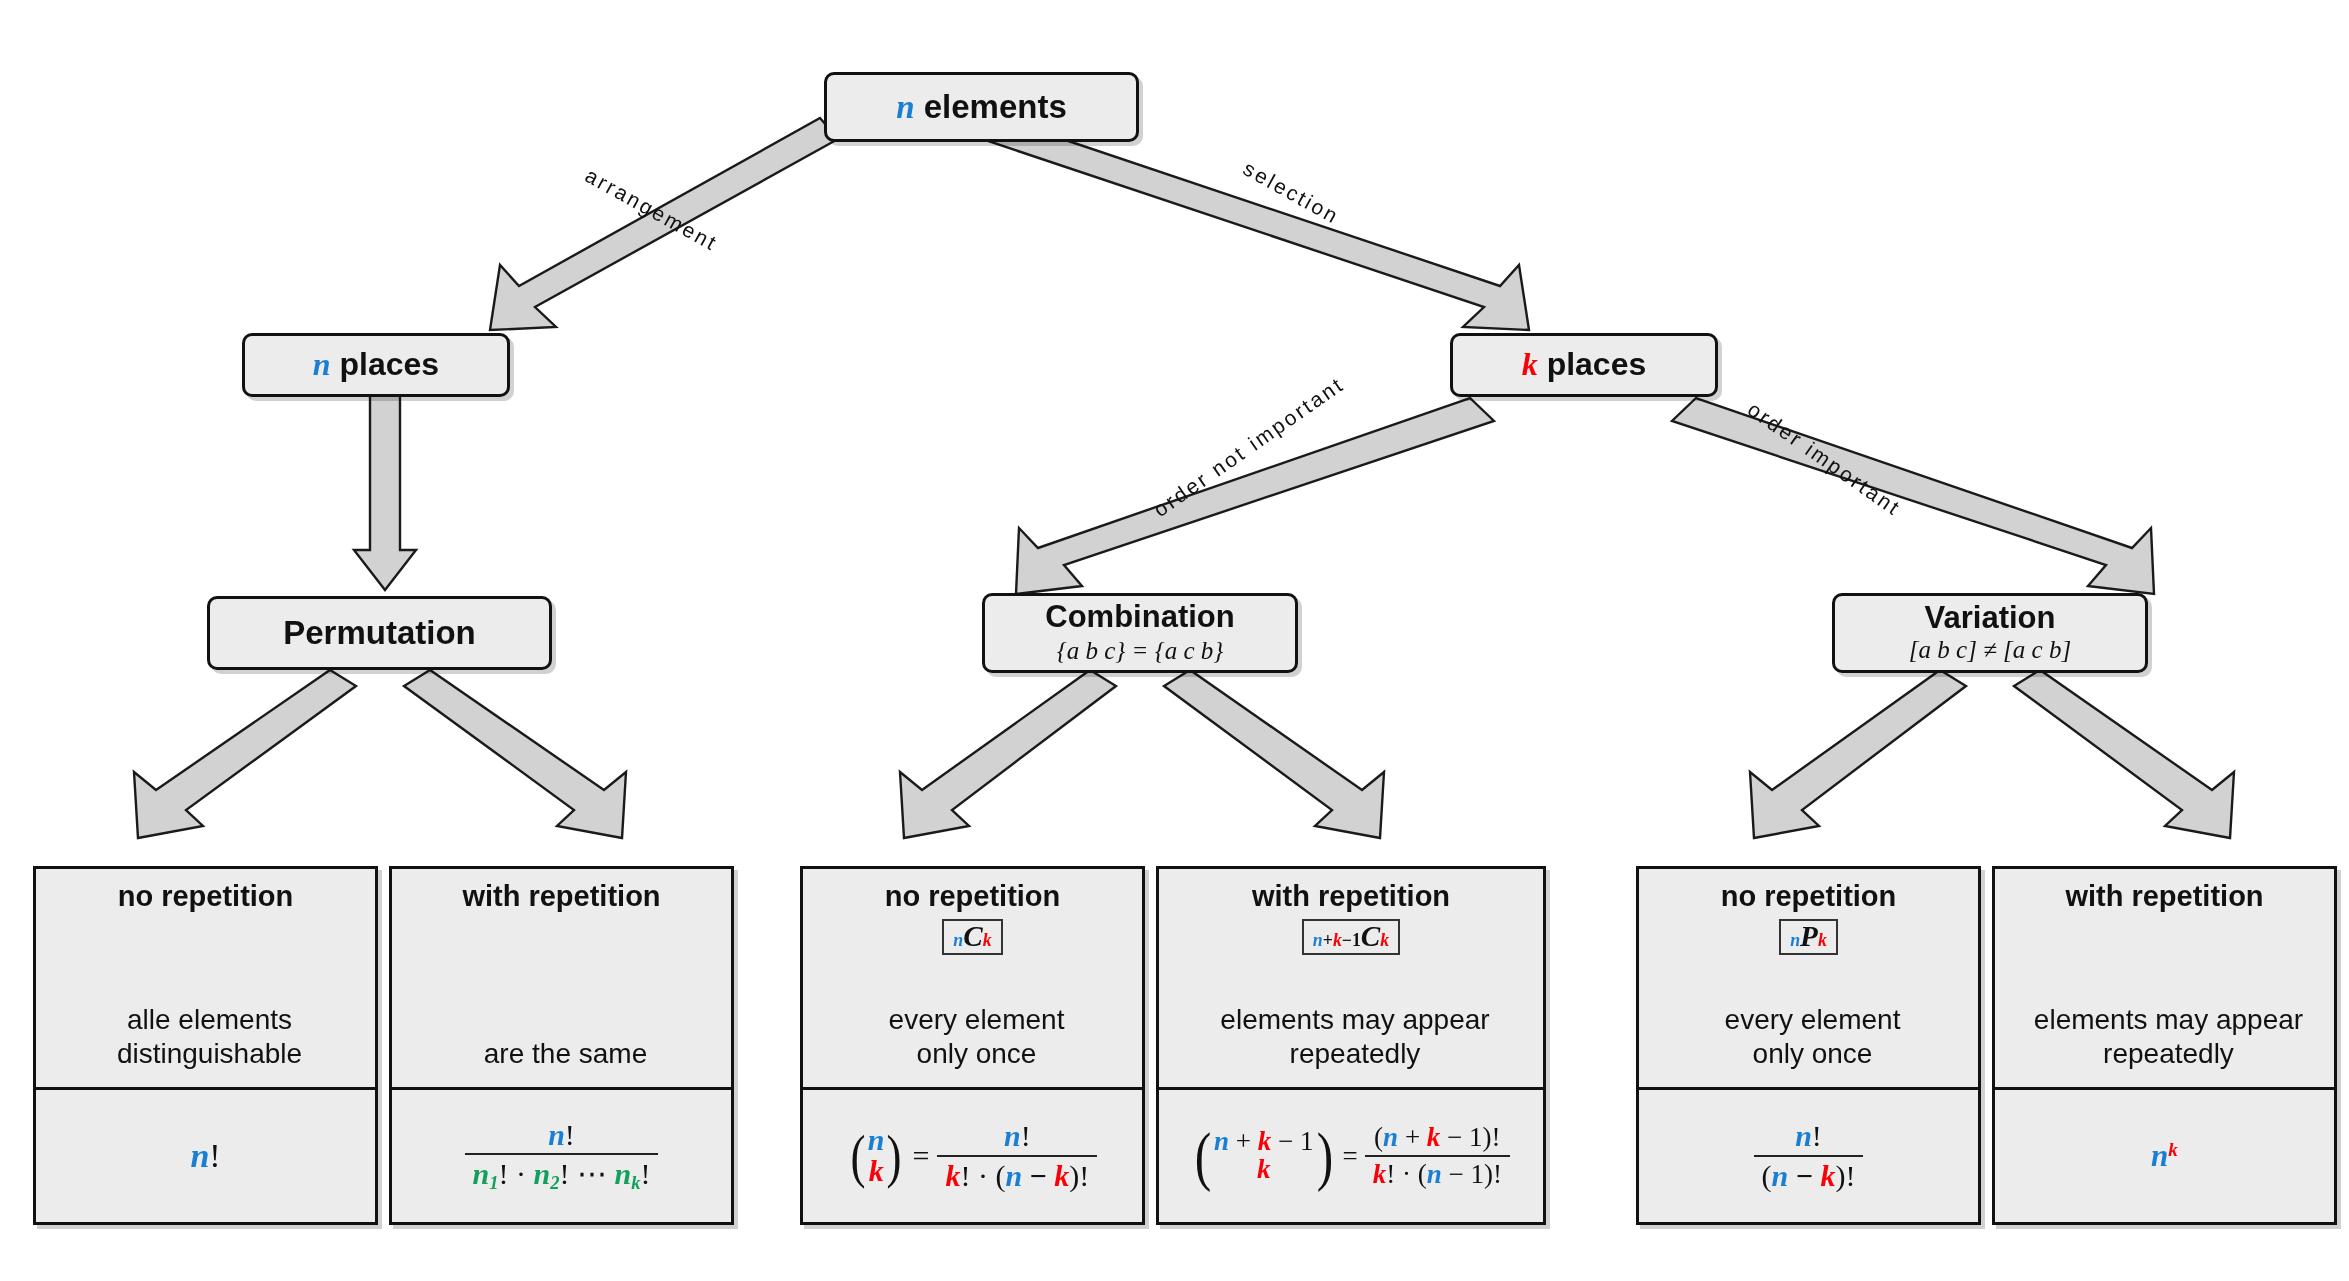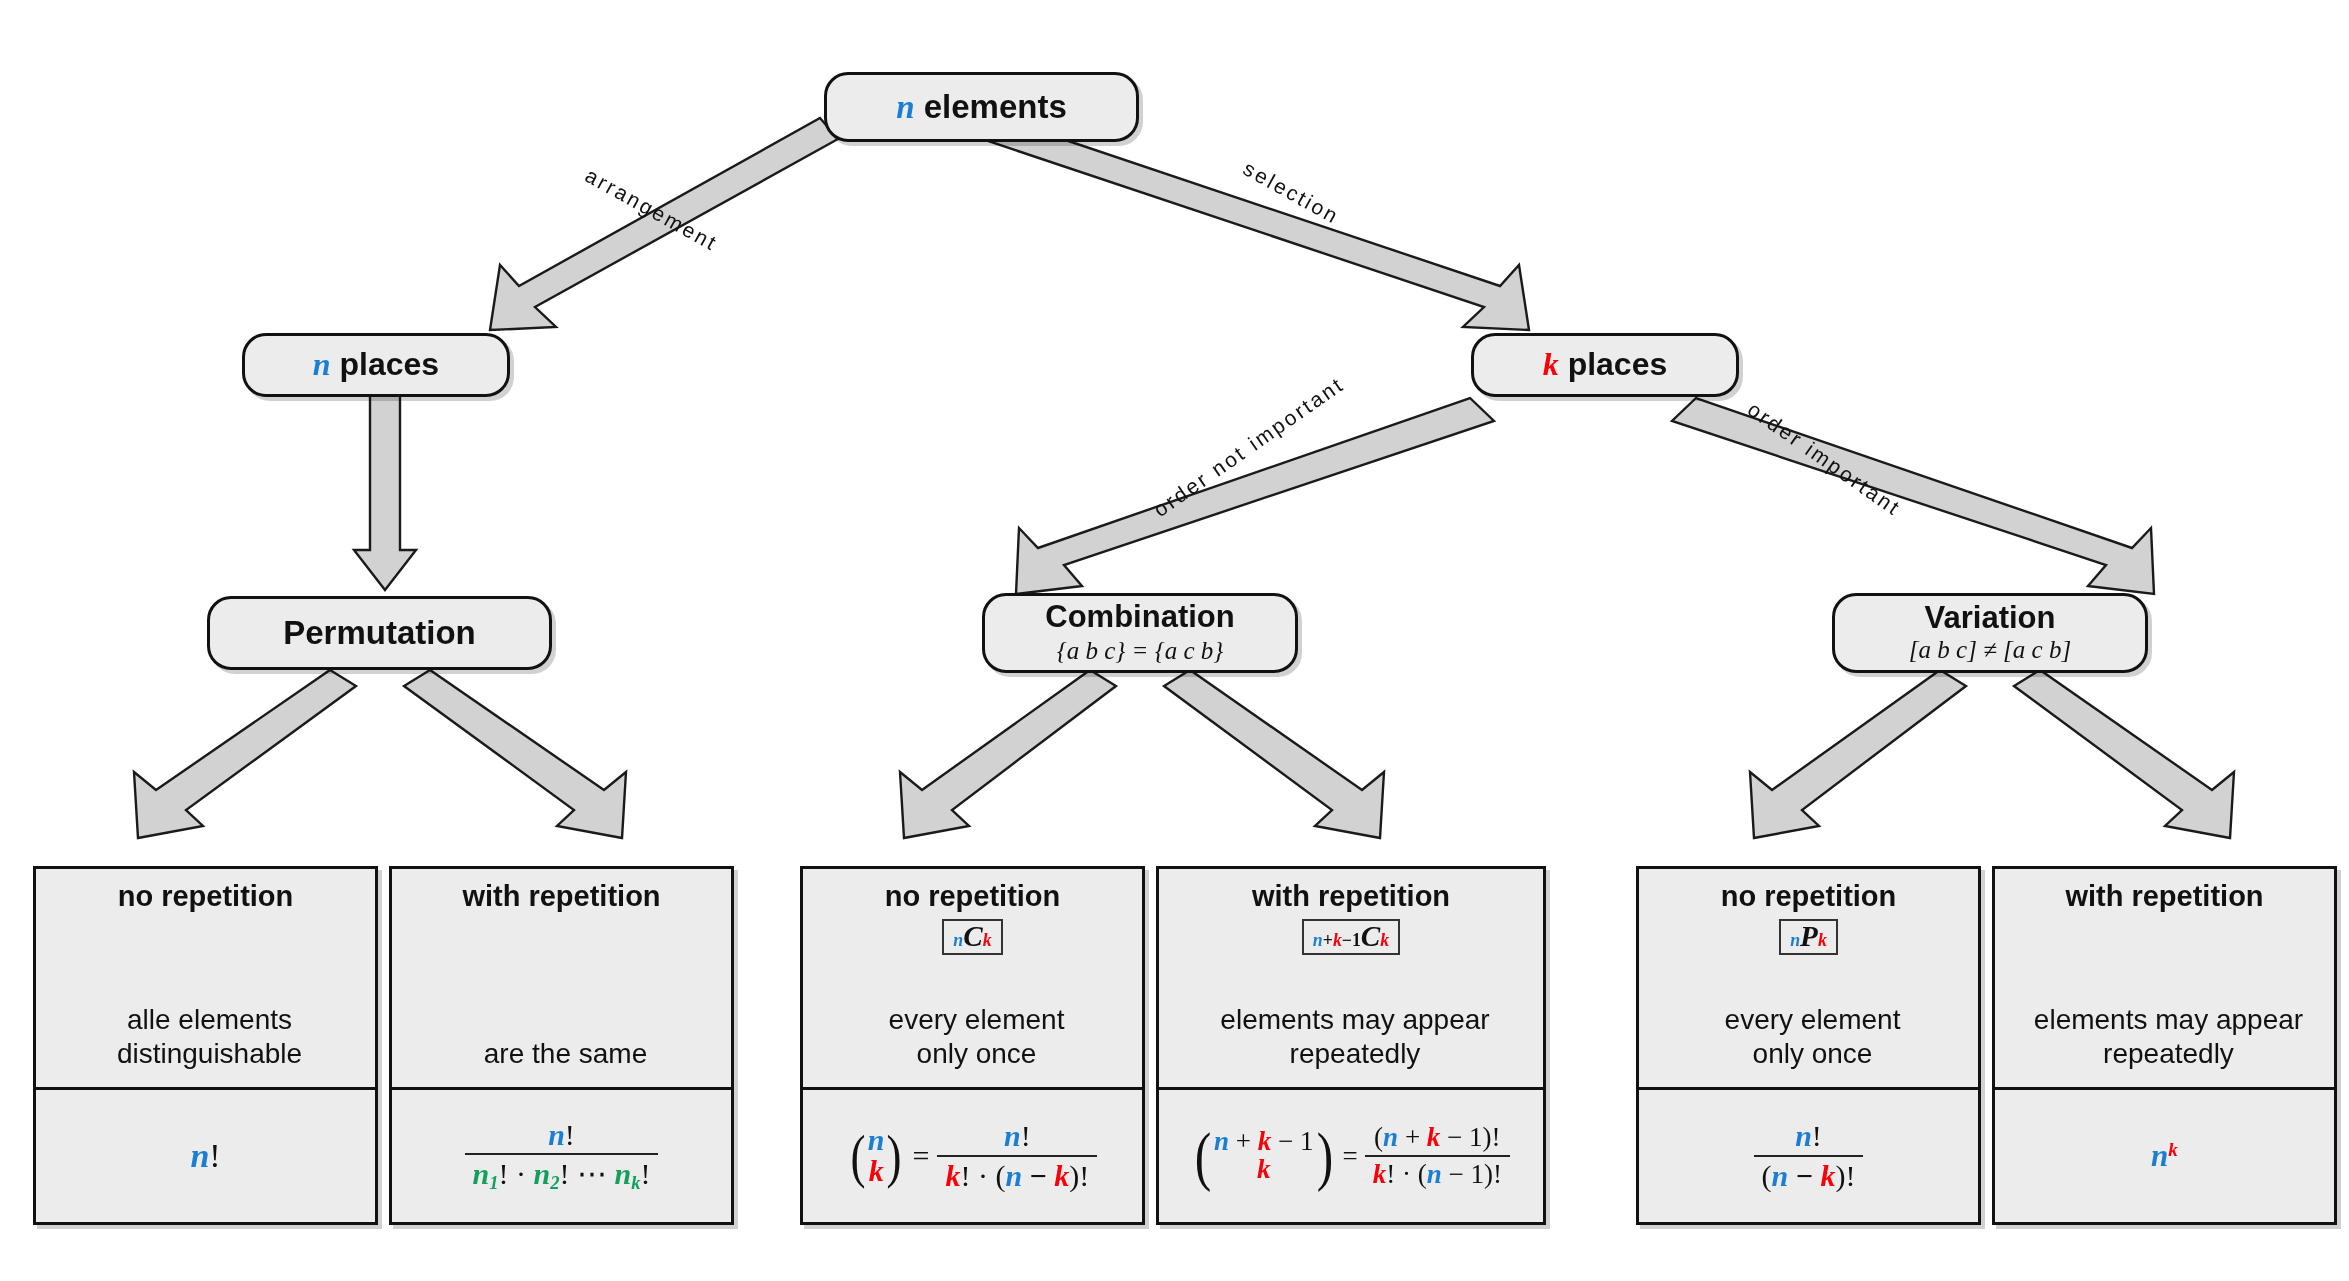--- a/index.html
+++ b/index.html
@@ -7,21 +7,21 @@
     width:2349px;height:1281px;position:relative;overflow:hidden;
     font-family:"Liberation Sans",sans-serif;
     -webkit-font-smoothing:antialiased;
   }
   #canvas{position:absolute;inset:0;}
   svg.edges{position:absolute;left:0;top:0;width:2349px;height:1281px;pointer-events:none;}
 
   
   .rnode{
     position:absolute;box-sizing:border-box;
-    background:#ececec;border:3.5px solid #111111;border-radius:24px;
+    background:#ececec;border:3.5px solid #111111;border-radius:10px;
     display:flex;flex-direction:column;align-items:center;justify-content:center;
     box-shadow:4px 4px 0 rgba(0,0,0,0.18);
     z-index:5;
   }
   .rnode .title{font-weight:bold;color:#111;line-height:1.04;white-space:nowrap;}
   .rnode .sub{font-family:"Liberation Serif",serif;font-style:italic;color:#111;white-space:nowrap;}
 
   
   .leaf{
     position:absolute;box-sizing:border-box;
@@ -121,21 +121,21 @@
     </div>
   </div>
 
   <div class="rnode" style="left:242px;top:333px;width:268px;height:64px;">
     <div class="title" style="font-size:32px;">
       <span class="mi blue">n</span>
       <span>places</span>
     </div>
   </div>
 
-  <div class="rnode" style="left:1450px;top:333px;width:268px;height:64px;margin-left:21px;">
+  <div class="rnode" style="left:1450px;top:333px;width:268px;height:64px;">
     <div class="title" style="font-size:32px;">
       <span class="mi red">k</span>
       <span>places</span>
     </div>
   </div>
 
   <div class="rnode" style="left:207px;top:596px;width:345px;height:74px;">
     <div class="title" style="font-size:33px;">Permutation</div>
   </div>
 

